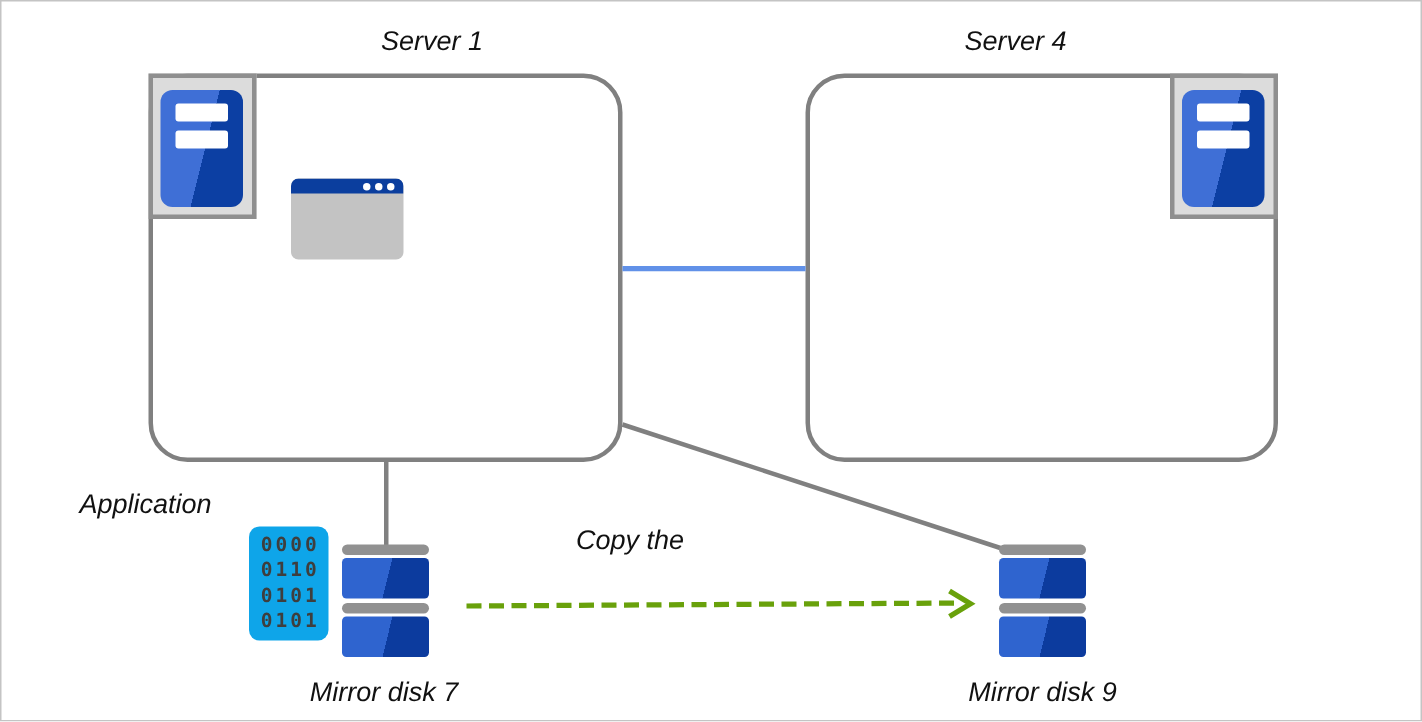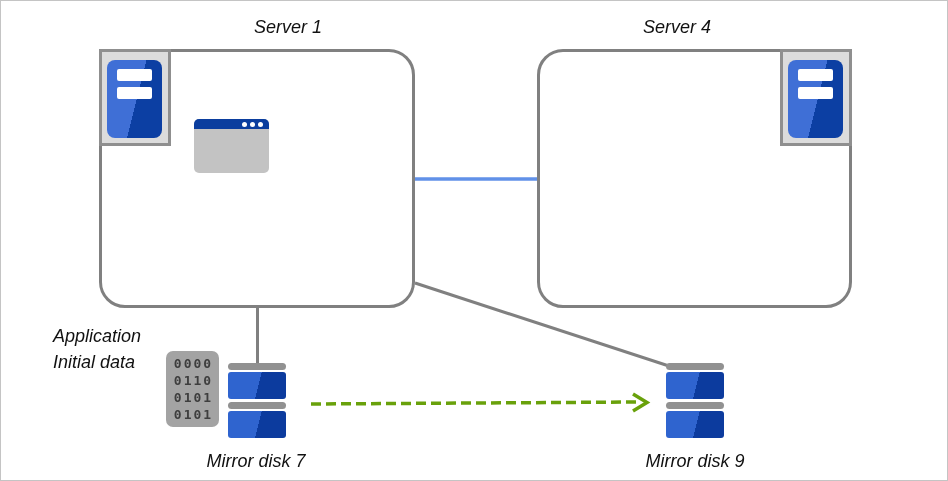--- a/index.html
+++ b/index.html
@@ -49,21 +49,21 @@
   .appwin .titlebar{
     position:absolute;left:0;top:0;right:0;height:10px;
     background:var(--titlebar-blue,#0b3e9e);
     display:flex;align-items:center;justify-content:flex-end;gap:3px;padding-right:6px;box-sizing:border-box;
   }
   .appwin .dot{width:5px;height:5px;border-radius:50%;background:#fff;}
 
   
   .binary{
     position:absolute;left:165px;top:350px;width:53px;height:76px;border-radius:7px;
-    background:#a3a3a3;z-index:3;box-sizing:border-box;padding-top:4px;
+    background:#0ea5e9;z-index:3;box-sizing:border-box;padding-top:4px;
     font-family:"DejaVu Sans Mono",monospace;font-weight:bold;font-size:13px;
     line-height:17px;color:#3e3e3e;text-align:center;letter-spacing:2px;text-indent:2px;
   }
 
   
   .disk{position:absolute;top:362px;width:58px;z-index:3;}
   #disk1{left:227px;}
   #disk2{left:665px;}
   .disk .cap{height:7px;background:#919191;border-radius:4px;margin-bottom:2px;}
   .disk .platter{
@@ -118,30 +118,30 @@
     <div class="titlebar">
       <div class="dot"></div>
       <div class="dot"></div>
       <div class="dot"></div>
     </div>
   </div>
   <div class="label" id="applabel">Application</div>
 
   <div class="label" id="initdata">
     <div>Application</div>
-    <div>Initial data</div>
   </div>
   <div class="binary">
     <div>0000</div>
     <div>0110</div>
     <div>0101</div>
     <div>0101</div>
   </div>
 
   <div class="label" id="copylabel">
+    <div>Copy the</div>
   </div>
 
   <div class="disk" id="disk1">
     <div class="cap"></div>
     <div class="platter"></div>
     <div class="cap"></div>
     <div class="platter"></div>
   </div>
   <div class="disk" id="disk2">
     <div class="cap"></div>

